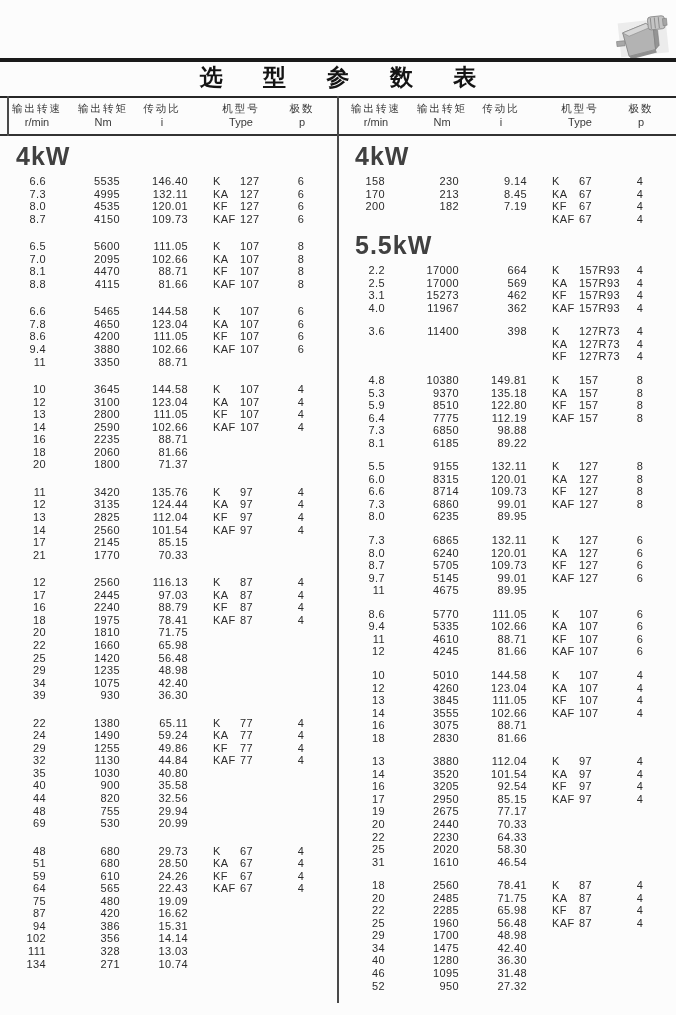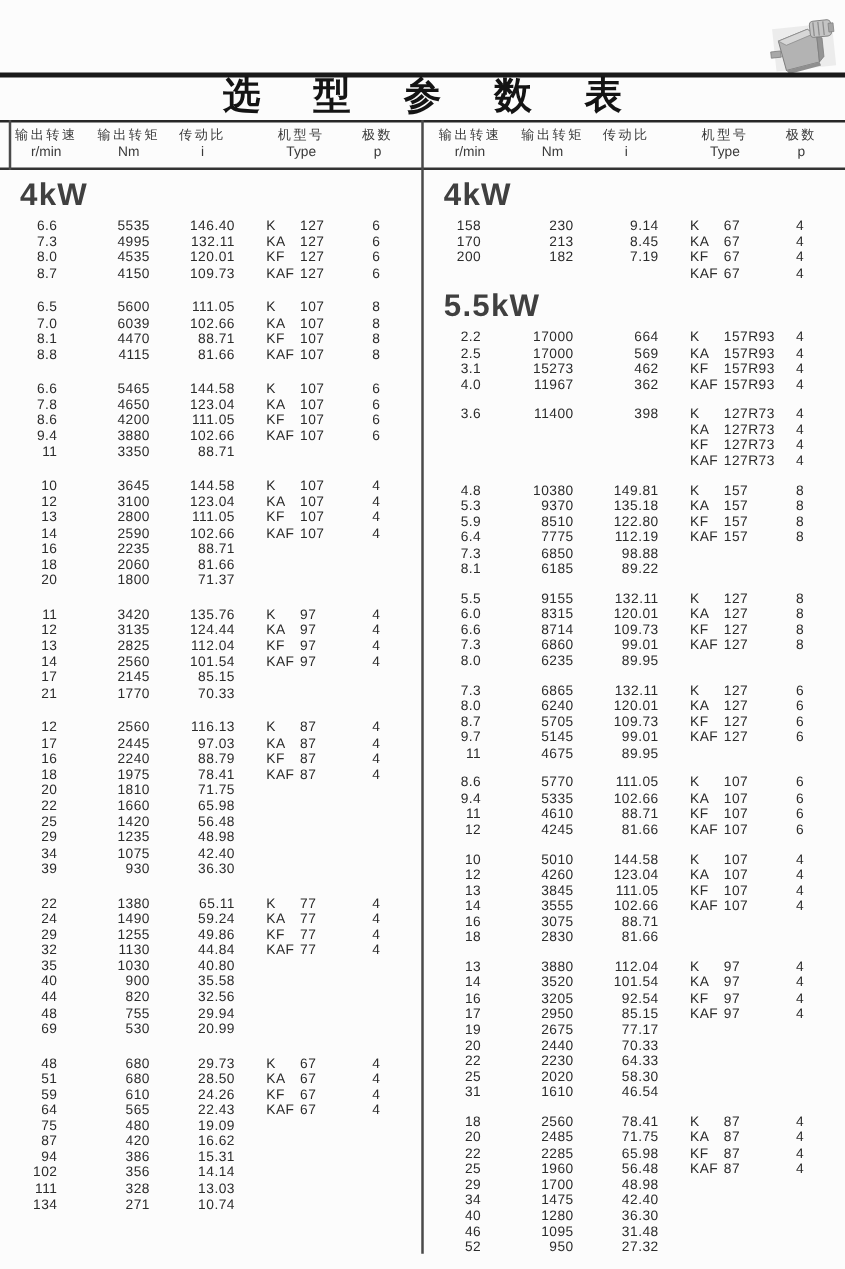--- a/index.html
+++ b/index.html
@@ -10,21 +10,21 @@
   }
   .rule{position:absolute;left:0;width:676px;background:#1a1a1a;}
   .rule-top{top:58px;height:4px;}
   .rule-mid{top:96px;height:2px;background:#272727;}
   .rule-hdr{top:134px;height:2px;background:#333;}
   .divider{position:absolute;left:337px;top:96px;width:2px;height:907px;background:#4a4a4a;}
   .hdr-edge{position:absolute;left:7px;top:96px;width:2px;height:40px;background:#4a4a4a;}
 
   .title{
     position:absolute;top:59px;left:0;width:676px;height:50px;line-height:36px;
-    text-align:center;font-size:30px;font-weight:bold;color:#141414;
+    text-align:center;font-size:23px;font-weight:bold;color:#141414;
     letter-spacing:17px;padding-left:17px;box-sizing:border-box;white-space:nowrap;
   }
 
   .motor-photo{position:absolute;left:611px;top:11px;width:60px;height:49px;}
 
   .hband{position:absolute;top:102px;height:32px;width:337px;padding-left:45px;}
   .hband.right{left:339px;}
   .hband.left{left:0;}
   .hcell{position:absolute;top:0;text-align:center;color:#3a3a3a;}
   .hzh{font-size:10.5px;letter-spacing:2px;display:block;line-height:13px;}
@@ -134,21 +134,21 @@
 <div id="col-left" class="data-col left">
     <div class="power">4kW</div>
     <div class="block">
       <div class="row"><span class="c-n">6.6</span><span class="c-m">5535</span><span class="c-i">146.40</span><span class="c-t"><span class="c-tp">K</span><span class="c-ts">127</span></span><span class="c-p">6</span></div>
       <div class="row"><span class="c-n">7.3</span><span class="c-m">4995</span><span class="c-i">132.11</span><span class="c-t"><span class="c-tp">KA</span><span class="c-ts">127</span></span><span class="c-p">6</span></div>
       <div class="row"><span class="c-n">8.0</span><span class="c-m">4535</span><span class="c-i">120.01</span><span class="c-t"><span class="c-tp">KF</span><span class="c-ts">127</span></span><span class="c-p">6</span></div>
       <div class="row"><span class="c-n">8.7</span><span class="c-m">4150</span><span class="c-i">109.73</span><span class="c-t"><span class="c-tp">KAF</span><span class="c-ts">127</span></span><span class="c-p">6</span></div>
     </div>
     <div class="block">
       <div class="row"><span class="c-n">6.5</span><span class="c-m">5600</span><span class="c-i">111.05</span><span class="c-t"><span class="c-tp">K</span><span class="c-ts">107</span></span><span class="c-p">8</span></div>
-      <div class="row"><span class="c-n">7.0</span><span class="c-m">6039</span><span class="c-i">102.66</span><span class="c-t"><span class="c-tp">KA</span><span class="c-ts">107</span></span><span class="c-p">8</span></div>
+      <div class="row"><span class="c-n">7.0</span><span class="c-m">2095</span><span class="c-i">102.66</span><span class="c-t"><span class="c-tp">KA</span><span class="c-ts">107</span></span><span class="c-p">8</span></div>
       <div class="row"><span class="c-n">8.1</span><span class="c-m">4470</span><span class="c-i">88.71</span><span class="c-t"><span class="c-tp">KF</span><span class="c-ts">107</span></span><span class="c-p">8</span></div>
       <div class="row"><span class="c-n">8.8</span><span class="c-m">4115</span><span class="c-i">81.66</span><span class="c-t"><span class="c-tp">KAF</span><span class="c-ts">107</span></span><span class="c-p">8</span></div>
     </div>
     <div class="block">
       <div class="row"><span class="c-n">6.6</span><span class="c-m">5465</span><span class="c-i">144.58</span><span class="c-t"><span class="c-tp">K</span><span class="c-ts">107</span></span><span class="c-p">6</span></div>
       <div class="row"><span class="c-n">7.8</span><span class="c-m">4650</span><span class="c-i">123.04</span><span class="c-t"><span class="c-tp">KA</span><span class="c-ts">107</span></span><span class="c-p">6</span></div>
       <div class="row"><span class="c-n">8.6</span><span class="c-m">4200</span><span class="c-i">111.05</span><span class="c-t"><span class="c-tp">KF</span><span class="c-ts">107</span></span><span class="c-p">6</span></div>
       <div class="row"><span class="c-n">9.4</span><span class="c-m">3880</span><span class="c-i">102.66</span><span class="c-t"><span class="c-tp">KAF</span><span class="c-ts">107</span></span><span class="c-p">6</span></div>
       <div class="row"><span class="c-n">11</span><span class="c-m">3350</span><span class="c-i">88.71</span><span class="c-t"><span class="c-tp"></span><span class="c-ts"></span></span><span class="c-p"></span></div>
     </div>
@@ -217,21 +217,20 @@
     <div class="block">
       <div class="row"><span class="c-n">2.2</span><span class="c-m">17000</span><span class="c-i">664</span><span class="c-t"><span class="c-tp">K</span><span class="c-ts">157R93</span></span><span class="c-p">4</span></div>
       <div class="row"><span class="c-n">2.5</span><span class="c-m">17000</span><span class="c-i">569</span><span class="c-t"><span class="c-tp">KA</span><span class="c-ts">157R93</span></span><span class="c-p">4</span></div>
       <div class="row"><span class="c-n">3.1</span><span class="c-m">15273</span><span class="c-i">462</span><span class="c-t"><span class="c-tp">KF</span><span class="c-ts">157R93</span></span><span class="c-p">4</span></div>
       <div class="row"><span class="c-n">4.0</span><span class="c-m">11967</span><span class="c-i">362</span><span class="c-t"><span class="c-tp">KAF</span><span class="c-ts">157R93</span></span><span class="c-p">4</span></div>
     </div>
     <div class="block">
       <div class="row"><span class="c-n">3.6</span><span class="c-m">11400</span><span class="c-i">398</span><span class="c-t"><span class="c-tp">K</span><span class="c-ts">127R73</span></span><span class="c-p">4</span></div>
       <div class="row"><span class="c-n"></span><span class="c-m"></span><span class="c-i"></span><span class="c-t"><span class="c-tp">KA</span><span class="c-ts">127R73</span></span><span class="c-p">4</span></div>
       <div class="row"><span class="c-n"></span><span class="c-m"></span><span class="c-i"></span><span class="c-t"><span class="c-tp">KF</span><span class="c-ts">127R73</span></span><span class="c-p">4</span></div>
-      <div class="row"><span class="c-n"></span><span class="c-m"></span><span class="c-i"></span><span class="c-t"><span class="c-tp">KAF</span><span class="c-ts">127R73</span></span><span class="c-p">4</span></div>
     </div>
     <div class="block">
       <div class="row"><span class="c-n">4.8</span><span class="c-m">10380</span><span class="c-i">149.81</span><span class="c-t"><span class="c-tp">K</span><span class="c-ts">157</span></span><span class="c-p">8</span></div>
       <div class="row"><span class="c-n">5.3</span><span class="c-m">9370</span><span class="c-i">135.18</span><span class="c-t"><span class="c-tp">KA</span><span class="c-ts">157</span></span><span class="c-p">8</span></div>
       <div class="row"><span class="c-n">5.9</span><span class="c-m">8510</span><span class="c-i">122.80</span><span class="c-t"><span class="c-tp">KF</span><span class="c-ts">157</span></span><span class="c-p">8</span></div>
       <div class="row"><span class="c-n">6.4</span><span class="c-m">7775</span><span class="c-i">112.19</span><span class="c-t"><span class="c-tp">KAF</span><span class="c-ts">157</span></span><span class="c-p">8</span></div>
       <div class="row"><span class="c-n">7.3</span><span class="c-m">6850</span><span class="c-i">98.88</span><span class="c-t"><span class="c-tp"></span><span class="c-ts"></span></span><span class="c-p"></span></div>
       <div class="row"><span class="c-n">8.1</span><span class="c-m">6185</span><span class="c-i">89.22</span><span class="c-t"><span class="c-tp"></span><span class="c-ts"></span></span><span class="c-p"></span></div>
     </div>
     <div class="block">

